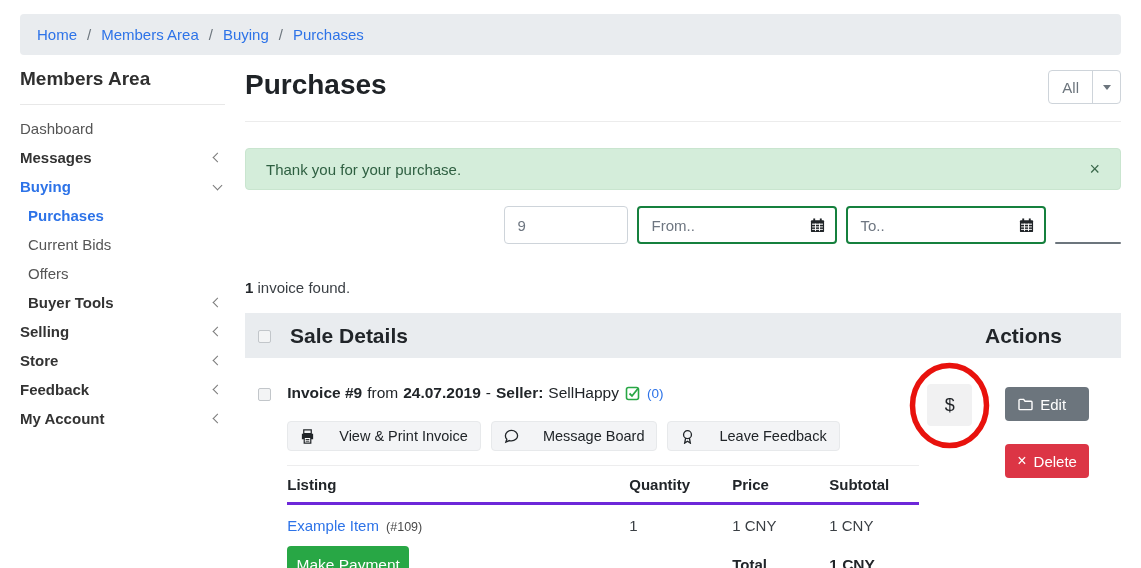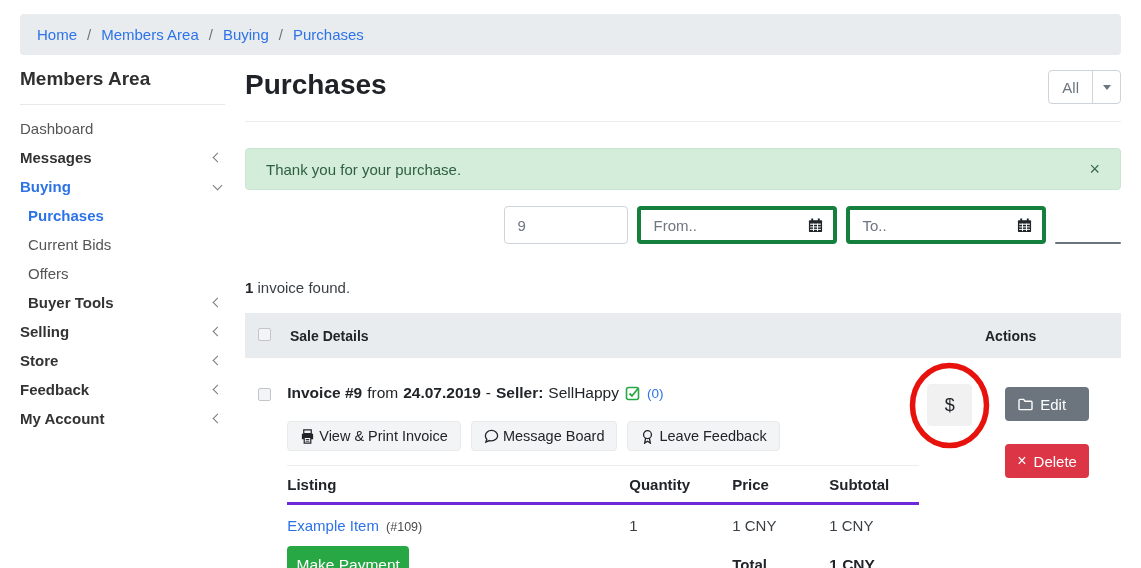--- a/index.html
+++ b/index.html
@@ -44,55 +44,55 @@
   
   .alert { margin-top:26px; height:42px; background:#d4edda; border:1px solid #c9e5cf;
     border-radius:4px; display:flex; align-items:center; justify-content:space-between;
     padding:0 20px; color:#2e5f41; font-size:15px; }
   .alert-close { font-size:18px; color:#3c6a4d; cursor:pointer; line-height:1; }
 
   
   .filter-row { margin-top:16px; display:flex; justify-content:flex-end; gap:9px; height:38px; }
   .num-input { width:124px; border:1px solid #ced4da; border-radius:4px; padding:0 12px;
     font-size:15px; color:#6e7681; font-family:inherit; }
-  .date-wrap { width:200px; border:4px solid #15803d; border-radius:4px; background:#fff;
+  .date-wrap { width:200px; border:2px solid #15803d; border-radius:4px; background:#fff;
     display:flex; align-items:center; justify-content:space-between; padding:0 10px 0 12px; }
   .date-wrap input { border:none; outline:none; width:150px; font-size:15px; color:#495057;
     font-family:inherit; background:transparent; }
   .date-wrap input::placeholder, .num-input::placeholder { color:#6e7681; opacity:1; }
   .search-btn { background:#6c757d; color:#fff; border:none; border-radius:4px;
     padding:0 9px; font-size:15px; cursor:pointer; font-family:inherit;margin-top:36px; }
 
   
   .count-line { margin-top:35px; font-size:15px; color:#3a3f44; }
   .count-line b { color:#212529; }
 
   
   .inv-table { margin-top:17px; }
   .t-head { height:45px; background:#e9ecef; display:flex; align-items:center;
-    font-weight:bold; font-size:14px; color:#212529; }
+    font-weight:bold; font-size:21px; color:#212529; }
   .col-check { width:45px; padding-left:13px; }
   .col-details { flex:1; }
   .col-actions-h { width:136px; }
   .checkbox { width:13px; height:13px; background:#f3f4f5; border:1px solid #c2c6ca;
     border-radius:2px; display:inline-block; cursor:pointer; }
   .t-row { display:flex; padding-top:26px; }
   .t-row .col-check .checkbox { margin-top:4px; }
   .col-actions { width:221px; display:flex; gap:33px; align-items:flex-start; }
 
   
   .inv-line { display:flex; align-items:center; gap:5px; font-size:15.5px; color:#212529; flex-wrap:wrap; }
   .inv-line .b { font-weight:bold; }
   .inv-line .fb-count { color:#2d73e8; font-size:13.5px; cursor:pointer; }
   .check-sq { margin:0 1px; }
 
   
   .mini-row { display:flex; gap:10px; margin-top:19px; }
   .mini-btn { background:#f3f4f6; border:1px solid #e7e9eb; border-radius:4px; height:30px;
-    padding:0 12px; display:flex; align-items:center; gap:4px; font-size:14.5px;
+    padding:0 12px; display:flex; align-items:center; gap:24px; font-size:14.5px;
     color:#212529; cursor:pointer; font-family:inherit; }
 
   
   .listing-table { margin-top:14px; width:632px; border-top:1px solid #ededee; }
   .lt-grid { display:grid; grid-template-columns:342px 103px 97px 90px; }
   .lt-head { padding:10px 0 9px; font-weight:bold; font-size:15px; border-bottom:3px solid #6d28d9; }
   .lt-cell { padding:12px 0 4px; font-size:15px; color:#3a3f44; }
   .lt-link { color:#2d73e8; cursor:pointer; }
   .lt-id { font-size:12.5px; color:#4a4a4a; margin-left:3px;margin-top:24px; }
   .lt-total { align-items:flex-start; padding-top:8px; }

